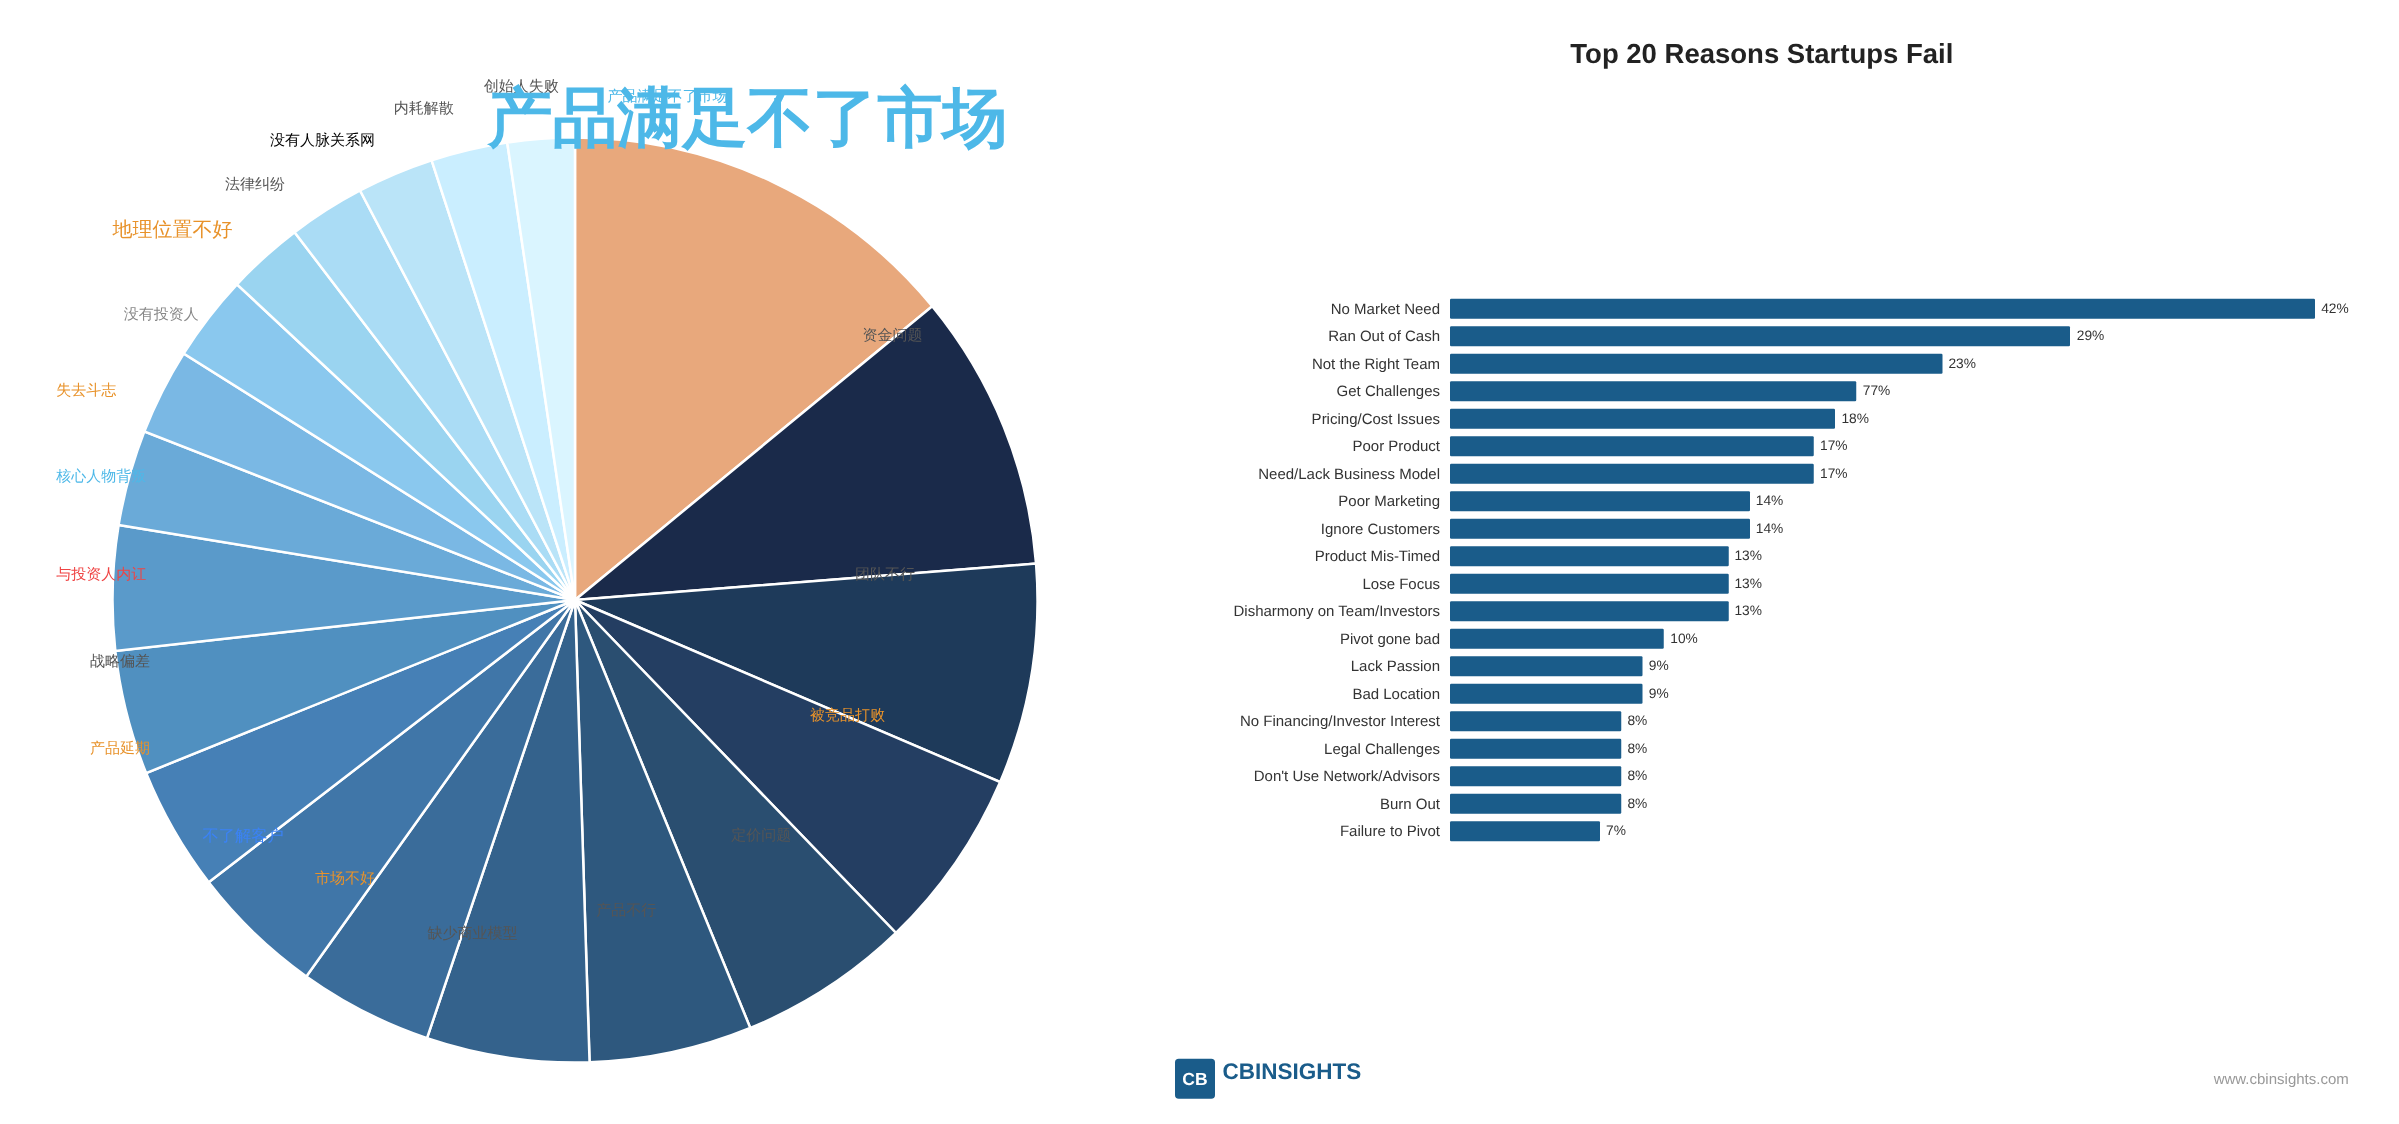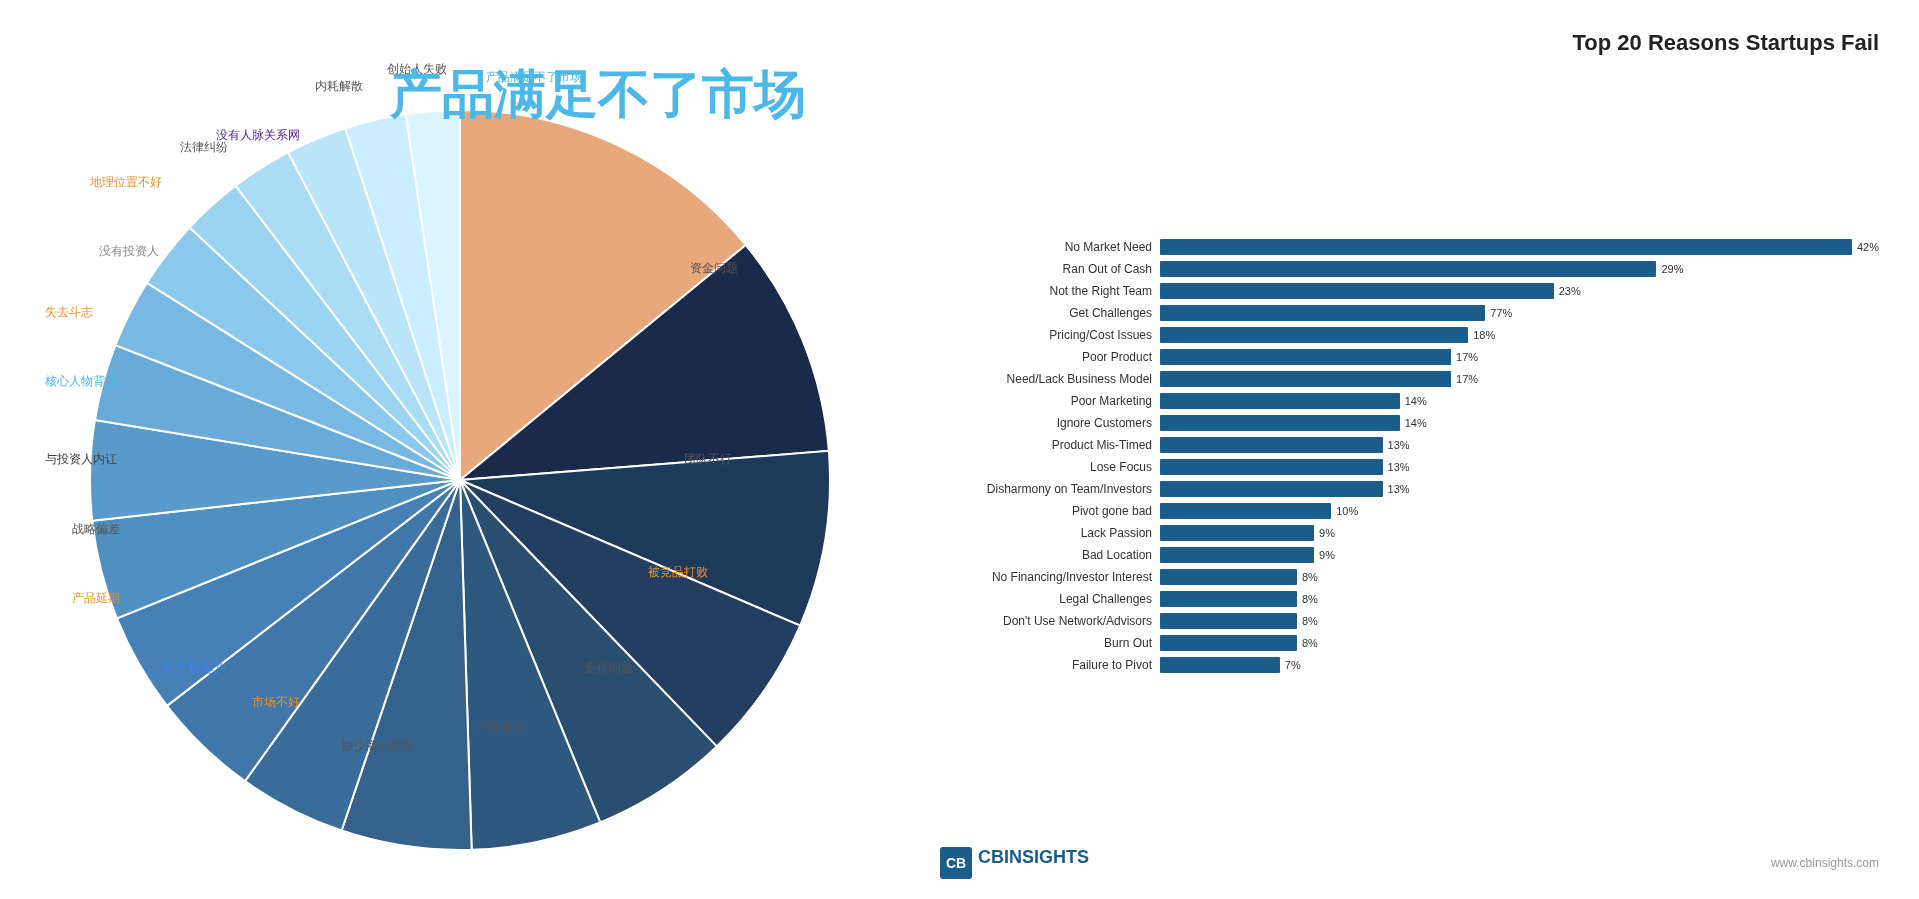--- a/index.html
+++ b/index.html
@@ -43,21 +43,21 @@
     }
 
     .chart-header {
       margin-bottom: 8px;
     }
 
     .chart-main-title {
       font-size: 22px;
       font-weight: bold;
       color: #222;
-      text-align: right;
+      text-align: center;
     }
 
     .chart-subtitle {
       font-size: 12px;
       color: #666;
       text-align: center;
       margin-top: 2px;
     }
 
     .bars-container {
@@ -169,27 +169,27 @@
         <path d="M 410 430 L 139.59069321709376 177.45533700909832 A 370 370 0 0 1 185.6588952438846 135.77038096614808 Z" fill="#9ad4f0" stroke="white" stroke-width="2"></path>
         <path d="M 410 430 L 185.6588952438846 135.77038096614808 A 370 370 0 0 1 238.05242634380542 102.38127050831247 Z" fill="#aadcf5" stroke="white" stroke-width="2"></path>
         <path d="M 410 430 L 238.05242634380542 102.38127050831247 A 370 370 0 0 1 295.29404352177244 78.22941631168908 Z" fill="#bae4f8" stroke="white" stroke-width="2"></path>
         <path d="M 410 430 L 295.29404352177244 78.22941631168908 A 370 370 0 0 1 355.7698113123155 63.99578330994859 Z" fill="#caeeff" stroke="white" stroke-width="2"></path>
         <path d="M 410 430 L 355.7698113123155 63.99578330994859 A 370 370 0 0 1 409.99999999999994 60 Z" fill="#daf5ff" stroke="white" stroke-width="2"></path>
       </svg>
   </div>
 <div class="label-item" style="top: 8%; left: 54%; color: rgb(77, 184, 232); font-size: 12px;">产品满足不了市场</div>
     <div class="label-item" style="top: 7%; left: 43%; color: rgb(85, 85, 85); font-size: 12px;">创始人失败</div>
     <div class="label-item" style="top: 9%; left: 35%; color: rgb(85, 85, 85); font-size: 12px;">内耗解散</div>
-    <div class="label-item" style="top: 12%; left: 24%; color: #4c1d95; font-size: 12px; margin-top: 23px;">没有人脉关系网</div>
+    <div class="label-item" style="top: 12%; left: 24%; color: #000000; font-size: 12px;">没有人脉关系网</div>
     <div class="label-item" style="top: 16%; left: 20%; color: rgb(85, 85, 85); font-size: 12px;">法律纠纷</div>
-    <div class="label-item" style="top: 20%; left: 10%; color: rgb(232, 146, 42); font-size: 12px;">地理位置不好</div>
+    <div class="label-item" style="top: 20%; left: 10%; color: rgb(232, 146, 42); font-size: 16px;">地理位置不好</div>
     <div class="label-item" style="top: 28%; left: 11%; color: rgb(136, 136, 136); font-size: 12px;">没有投资人</div>
     <div class="label-item" style="top: 35%; left: 5%; color: rgb(232, 146, 42); font-size: 12px;">失去斗志</div>
     <div class="label-item" style="top: 43%; left: 5%; color: rgb(77, 184, 232); font-size: 12px;">核心人物背叛</div>
-    <div class="label-item" style="top: 52%; left: 5%; color: #404040; font-size: 12px; text-align: right;">与投资人内讧</div>
+    <div class="label-item" style="top: 52%; left: 5%; color: #ef4444; font-size: 12px; text-align: right;">与投资人内讧</div>
     <div class="label-item" style="top: 60%; left: 8%; color: rgb(85, 85, 85); font-size: 12px;">战略偏差</div>
     <div class="label-item" style="top: 68%; left: 8%; color: rgb(232, 146, 42); font-size: 12px;">产品延期</div>
     <div class="label-item" style="top: 76%; left: 18%; color: #3b82f6; font-size: 13px; text-align: right;">不了解客户</div>
     <div class="label-item" style="top: 80%; left: 28%; color: rgb(232, 146, 42); font-size: 12px;">市场不好</div>
     <div class="label-item" style="top: 85%; left: 38%; color: rgb(85, 85, 85); font-size: 12px;">缺少商业模型</div>
     <div class="label-item" style="top: 83%; left: 53%; color: rgb(85, 85, 85); font-size: 12px;">产品不行</div>
     <div class="label-item" style="top: 76%; left: 65%; color: rgb(85, 85, 85); font-size: 12px;">定价问题</div>
     <div class="label-item" style="top: 65%; left: 72%; color: rgb(232, 146, 42); font-size: 12px;">被竞品打败</div>
     <div class="label-item" style="top: 52%; left: 76%; color: rgb(85, 85, 85); font-size: 12px;">团队不行</div>
     <div class="label-item" style="top: 30%; left: 73%; color: rgb(85, 85, 85); font-size: 12px; margin-left: 33px;">资金问题</div>

